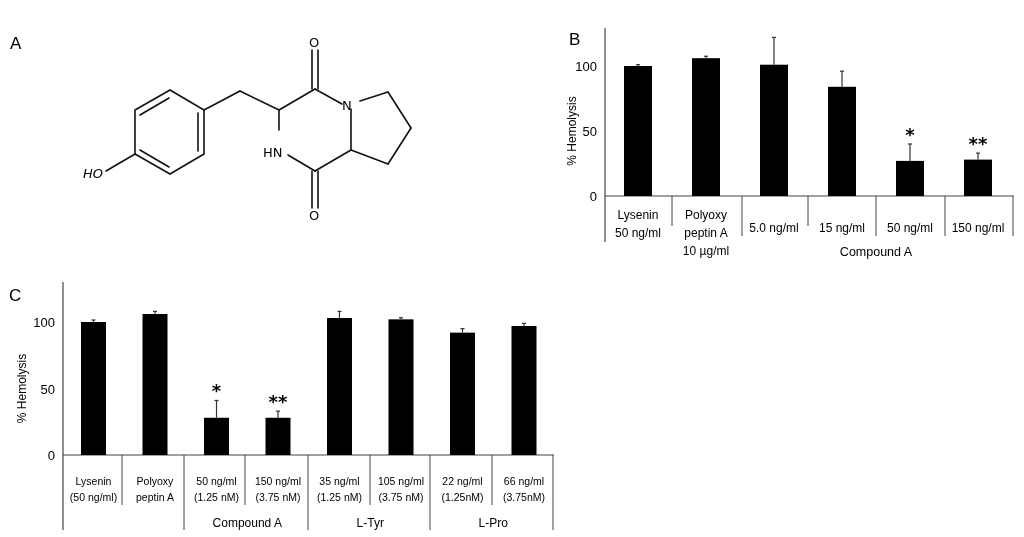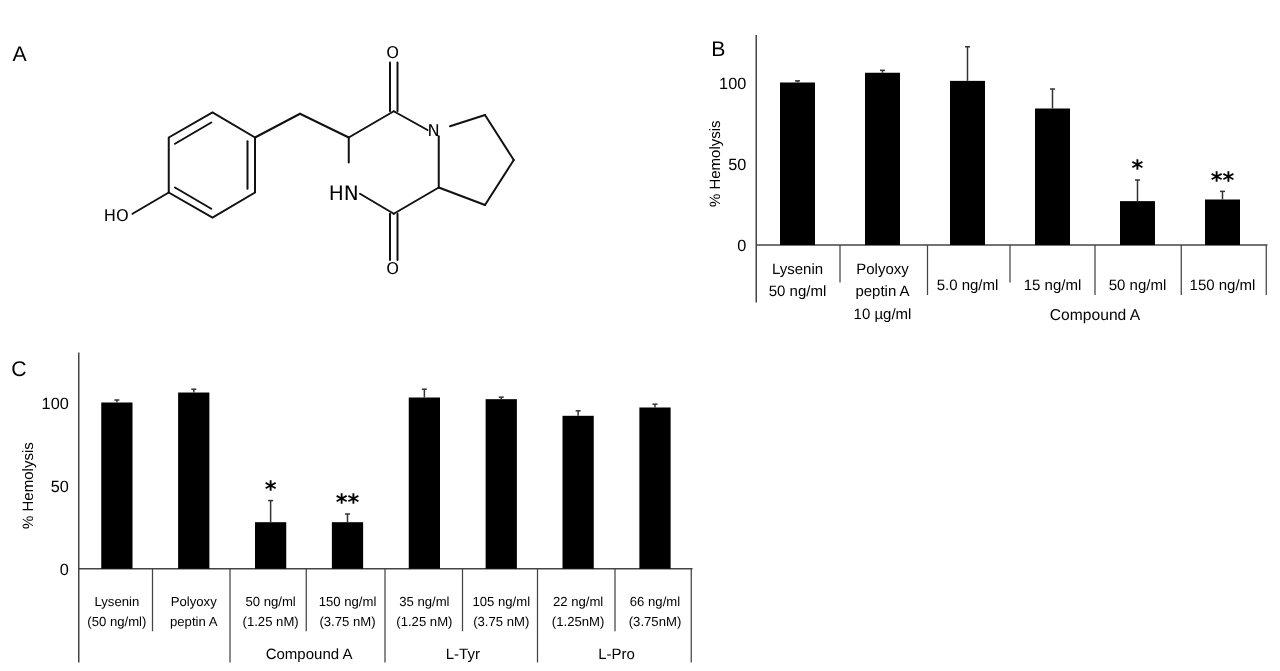--- a/index.html
+++ b/index.html
@@ -44,22 +44,22 @@
 
     <line x1="360" y1="101" x2="388" y2="92"></line>
     <line x1="388" y1="92" x2="411" y2="128"></line>
     <line x1="411" y1="128" x2="388" y2="164"></line>
     <line x1="388" y1="164" x2="351" y2="150"></line>
   </g>
 </svg>
 <div class="lbl" style="position:absolute;left:309px;top:35px;font-size:13px;">O</div>
 <div class="lbl" style="position:absolute;left:309px;top:208px;font-size:13px;">O</div>
 <div class="lbl" style="position:absolute;left:342px;top:98px;font-size:13px;">N</div>
-<div class="lbl" style="position:absolute;left:263px;top:145px;font-size:16px;">HN</div>
-<div class="lbl" style="position:absolute;left:83px;top:166px;font-size:13px;">HO</div>
+<div class="lbl" style="position:absolute;left:263px;top:145px;font-size:13px;">HN</div>
+<div class="lbl" style="position:absolute;left:83px;top:166px;font-size:13px;font-style:italic;">HO</div>
 
 <svg id="chartB" width="1024" height="537">
     <g>
       <line x1="605" y1="28" x2="605" y2="242" stroke="#444" stroke-width="1.2"></line>
       <line x1="605" y1="196" x2="1014" y2="196" stroke="#444" stroke-width="1.2"></line>
       <text x="597" y="201" text-anchor="end" font-size="13" font-family="Liberation Sans, sans-serif">0</text>
       <text x="597" y="136" text-anchor="end" font-size="13" font-family="Liberation Sans, sans-serif">50</text>
       <text x="597" y="71" text-anchor="end" font-size="13" font-family="Liberation Sans, sans-serif">100</text>
       <text x="576" y="131" text-anchor="middle" font-size="12" font-family="Liberation Sans, sans-serif" transform="rotate(-90 576 131)">% Hemolysis</text>
       <rect x="624" y="66" width="28" height="130" fill="#000"></rect>

